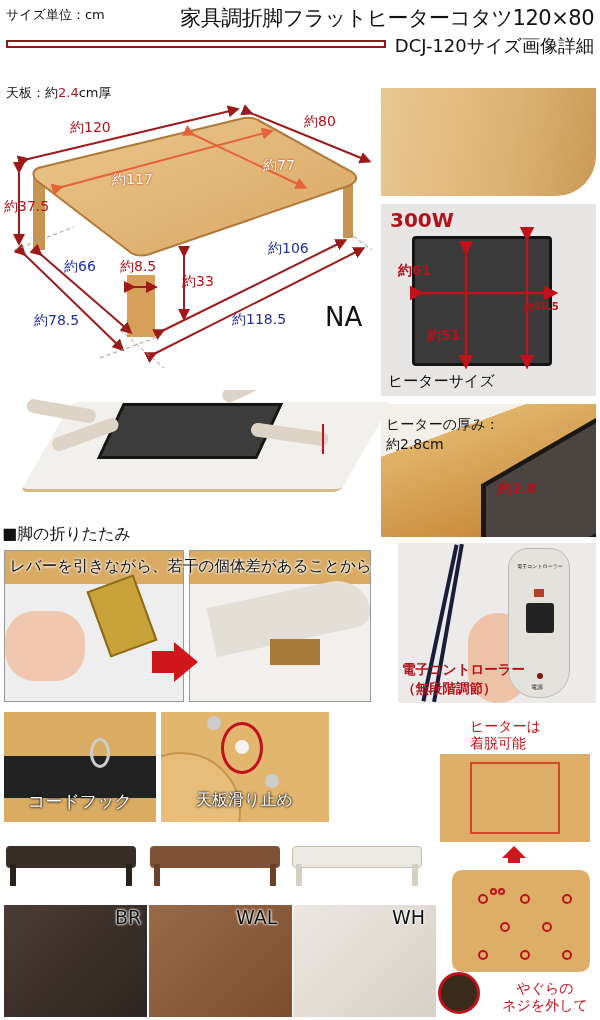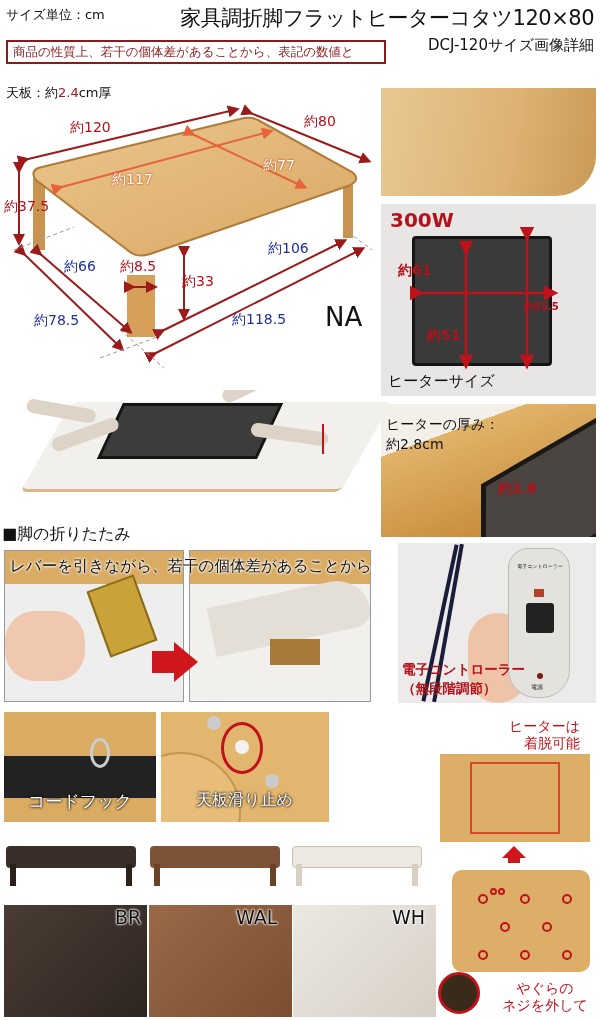--- a/index.html
+++ b/index.html
@@ -2,21 +2,21 @@
 <html><head>
 <meta charset="utf-8">
 <style>
 *{box-sizing:border-box;margin:0;padding:0}
 body{width:600px;height:1020px;background:#fff;position:relative;overflow:hidden;font-family:"DejaVu Sans","Liberation Sans",sans-serif;color:#111}
 .abs{position:absolute}
 .red{color:#b3121b}
 .blue{color:#1f2f9b}
 .t-unit{left:6px;top:6px;font-size:13px}
 .t-title{right:6px;top:4px;font-size:21px;letter-spacing:-0.5px}
-.t-model{right:6px;top:36px;font-size:15px;text-align:left;line-height:19px}
+.t-model{right:6px;top:36px;font-size:18px;text-align:left;line-height:19px}
 .notice{left:6px;top:40px;width:380px;border:2px solid #8a1b1b;padding:2px 5px;font-size:12.5px;line-height:16px;color:#8a1b1b}
 .t-thick{left:6px;top:84px;font-size:13px}
 .dim{font-size:14px;position:absolute}
 .na{left:325px;top:302px;font-size:26px}
 
 .photo{position:absolute;overflow:hidden}
 .wood1{left:381px;top:88px;width:215px;height:108px;background:linear-gradient(100deg,#e8c893,#ddb272 60%,#c99a55);border-radius:0 0 40px 0}
 .heater-box{left:381px;top:204px;width:215px;height:192px;background:#e8e6e4}
 .heater{left:412px;top:236px;width:140px;height:130px;background:#3a3a3a;border:3px solid #151515;border-radius:4px}
 .w300{left:390px;top:208px;font-size:20px;color:#b3121b;font-weight:bold}
@@ -37,21 +37,21 @@
 .ctrl-photo{left:398px;top:543px;width:198px;height:160px;background:#ecebea}
 .ctrl{left:508px;top:548px;width:62px;height:150px;background:#e4e2dd;border-radius:20px 20px 28px 28px;border:1px solid #bbb}
 .ctrl-text{left:402px;top:660px;font-size:13.5px;color:#b3121b;font-weight:bold;line-height:19px}
 
 .hook{left:4px;top:712px;width:152px;height:110px;background:linear-gradient(180deg,#d9ab63 0 40%,#222 40% 78%,#d9ab63 78%)}
 .hook-text{left:28px;top:790px;font-size:17px;color:#fff;text-shadow:0 0 2px #000,0 0 3px #000}
 .stopper{left:161px;top:712px;width:168px;height:110px;background:#e3b670;border-radius:0}
 .stopper-ring{left:221px;top:722px;width:42px;height:52px;border:3px solid #c0121b;border-radius:50%}
 .stopper-text{left:196px;top:790px;font-size:16px;color:#fff;text-shadow:0 0 2px #000,0 0 3px #000}
 
-.rem-text{left:470px;top:718px;font-size:14px;color:#c0121b;text-align:right;line-height:17px;width:110px}
+.rem-text{left:470px;top:718px;font-size:14px;color:#c0121b;text-align:left;line-height:17px;width:110px}
 .under1{left:440px;top:754px;width:150px;height:88px;background:#dcae68}
 .under1-rect{left:470px;top:762px;width:90px;height:72px;border:2px solid #d9472a}
 .red-up{left:502px;top:846px;width:0;height:0;border-left:12px solid transparent;border-right:12px solid transparent;border-bottom:12px solid #d0161d}
 .red-up-s{left:508px;top:857px;width:12px;height:6px;background:#d0161d}
 .under2{left:452px;top:870px;width:138px;height:102px;background:#dcae68;border-radius:10px}
 .dot{position:absolute;width:10px;height:10px;border:2px solid #c0121b;border-radius:50%}
 .screw-circle{left:438px;top:972px;width:42px;height:42px;border:3px solid #c0121b;border-radius:50%;background:#3a2a1a}
 .yagura{left:495px;top:980px;font-size:14px;color:#c0121b;text-align:center;line-height:17px;width:100px}
 
 .swatch{position:absolute;top:905px;width:143px;height:112px;overflow:hidden}
@@ -65,21 +65,20 @@
 </style>
 </head>
 <body>
 
 <div class="abs t-unit">サイズ単位：cm</div>
 <div class="abs t-title">家具調折脚フラットヒーターコタツ120×80</div>
 <div class="abs t-model">
   <div>DCJ-120サイズ画像詳細</div>
 </div>
 <div class="abs notice">
-  <div>商品の性質上、若干の個体差があることから、表記の数値と</div>
 </div>
 <div class="abs t-thick">
   <span>天板：約</span><span class="red">2.4</span><span>cm厚</span>
 </div>
 
 <div>
   <svg class="abs" style="left:0;top:100px" width="380" height="280">
     <defs>
       <linearGradient id="wood" x1="0" y1="0" x2="1" y2="1">
         <stop offset="0" stop-color="#ebc68c"></stop>

